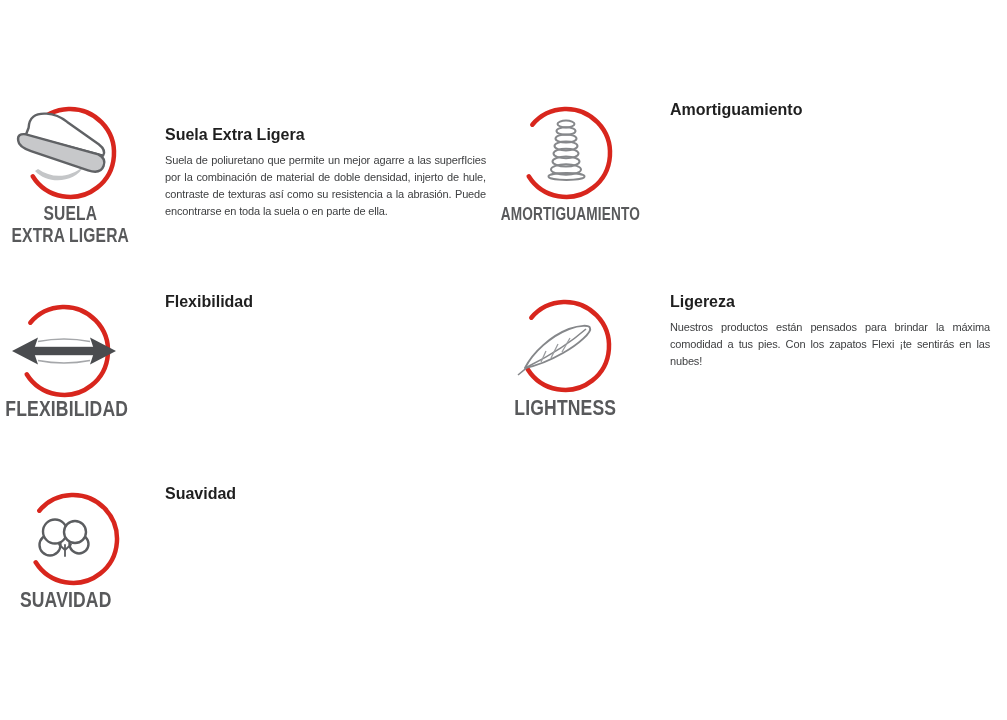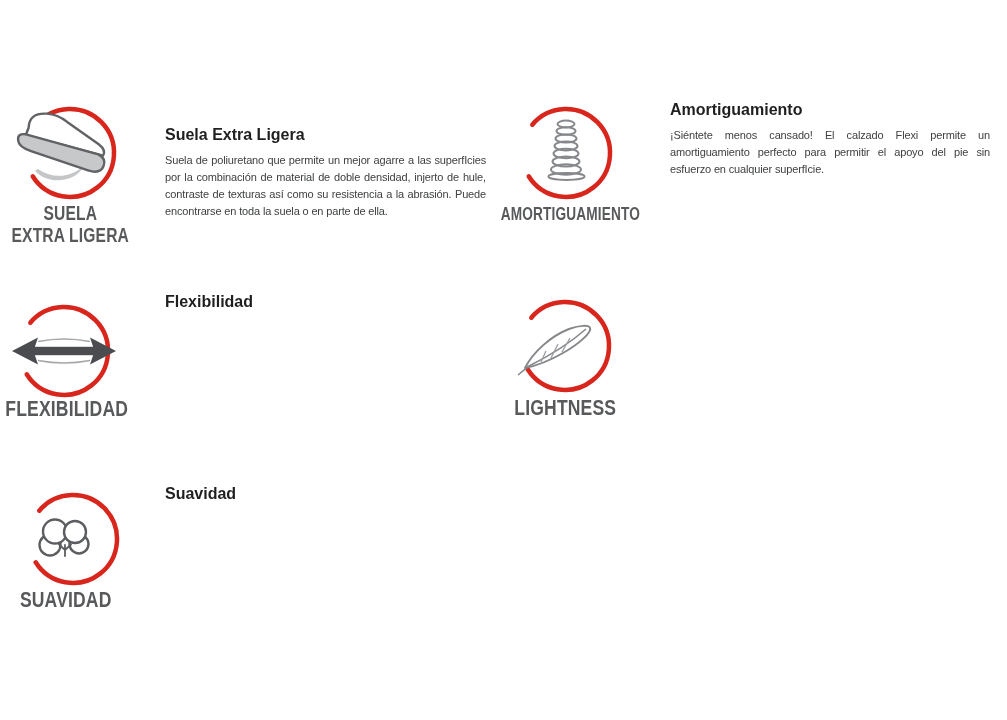--- a/index.html
+++ b/index.html
@@ -80,21 +80,20 @@
       <ellipse cx="60" cy="58.5" rx="13.5" ry="5"></ellipse>
       <ellipse cx="60" cy="66.5" rx="15" ry="5.2"></ellipse>
       <ellipse cx="60.5" cy="73.5" rx="18" ry="3.4"></ellipse>
     </g>
   </svg>
   <div class="badge badge-f2 f2-badge">
     <div class="txt">AMORTIGUAMIENTO</div>
   </div>
   <div class="text-block f2-text">
     <h3>Amortiguamiento</h3>
-    <p>¡Siéntete menos cansado! El calzado Flexi permite un amortiguamiento perfecto para permitir el apoyo del pie sin esfuerzo en cualquier superfIcie.</p>
   </div>
 
   <svg class="icon-svg f3-icon" viewBox="0 0 120 100">
     <path d="M26.3 21.7 A44 44 0 1 1 22.7 73.3" fill="none" stroke="#d8261d" stroke-width="4.5" stroke-linecap="round"></path>
     <path d="M34 40.5 Q60 35.5 86 40.5" stroke="#a5a7aa" stroke-width="1.6" fill="none"></path>
     <path d="M34 59.5 Q60 64.5 86 59.5" stroke="#a5a7aa" stroke-width="1.6" fill="none"></path>
     <g fill="#4a4c4f">
       <polygon points="8,50 34,36.5 29.5,50 34,63.5"></polygon>
       <polygon points="112,50 86,36.5 90.5,50 86,63.5"></polygon>
       <rect x="29" y="45.8" width="62" height="8.4"></rect>
@@ -111,20 +110,24 @@
     <path d="M26.3 21.7 A44 44 0 1 1 22.7 73.3" fill="none" stroke="#d8261d" stroke-width="4.5" stroke-linecap="round"></path>
     <g>
       <path d="M20 72 C28 56 46 40 64 33 C75 29 84 29 85 32 C87 36 74 48 58 57 C44 65 30 70 20 72 Z" fill="#ffffff" stroke="#85878a" stroke-width="2" stroke-linejoin="round"></path>
       <path d="M13 79 L24 70 C42 61 64 48 81 33" stroke="#85878a" stroke-width="1.6" fill="none"></path>
       <path d="M36 66 L41 55 M46 62 L53 48 M57 56 L65 42" stroke="#9b9da0" stroke-width="1.3" fill="none"></path>
     </g>
   </svg>
   <div class="badge badge-f4 f4-badge">
     <div class="txt">LIGHTNESS</div>
   </div>
+  <div class="text-block f4-text">
+    <h3>Ligereza</h3>
+    <p>Nuestros productos están pensados para brindar la máxima comodidad a tus pies. Con los zapatos Flexi ¡te sentirás en las nubes!</p>
+  </div>
 
   <svg class="icon-svg f5-icon" viewBox="0 0 120 100">
     <path d="M26.3 21.7 A44 44 0 1 1 22.7 73.3" fill="none" stroke="#d8261d" stroke-width="4.5" stroke-linecap="round"></path>
     <g stroke="#5b5d60" stroke-width="2.4" fill="#ffffff" stroke-linecap="round">
       <circle cx="37" cy="56" r="10.5"></circle>
       <circle cx="66" cy="55" r="9.5"></circle>
       <circle cx="42" cy="42.5" r="12"></circle>
       <circle cx="62" cy="43" r="11"></circle>
       <path d="M52 56 L52 67 M52 61 L46 55.5 M52 61 L58 55.5" fill="none" stroke-width="1.8"></path>
     </g>

